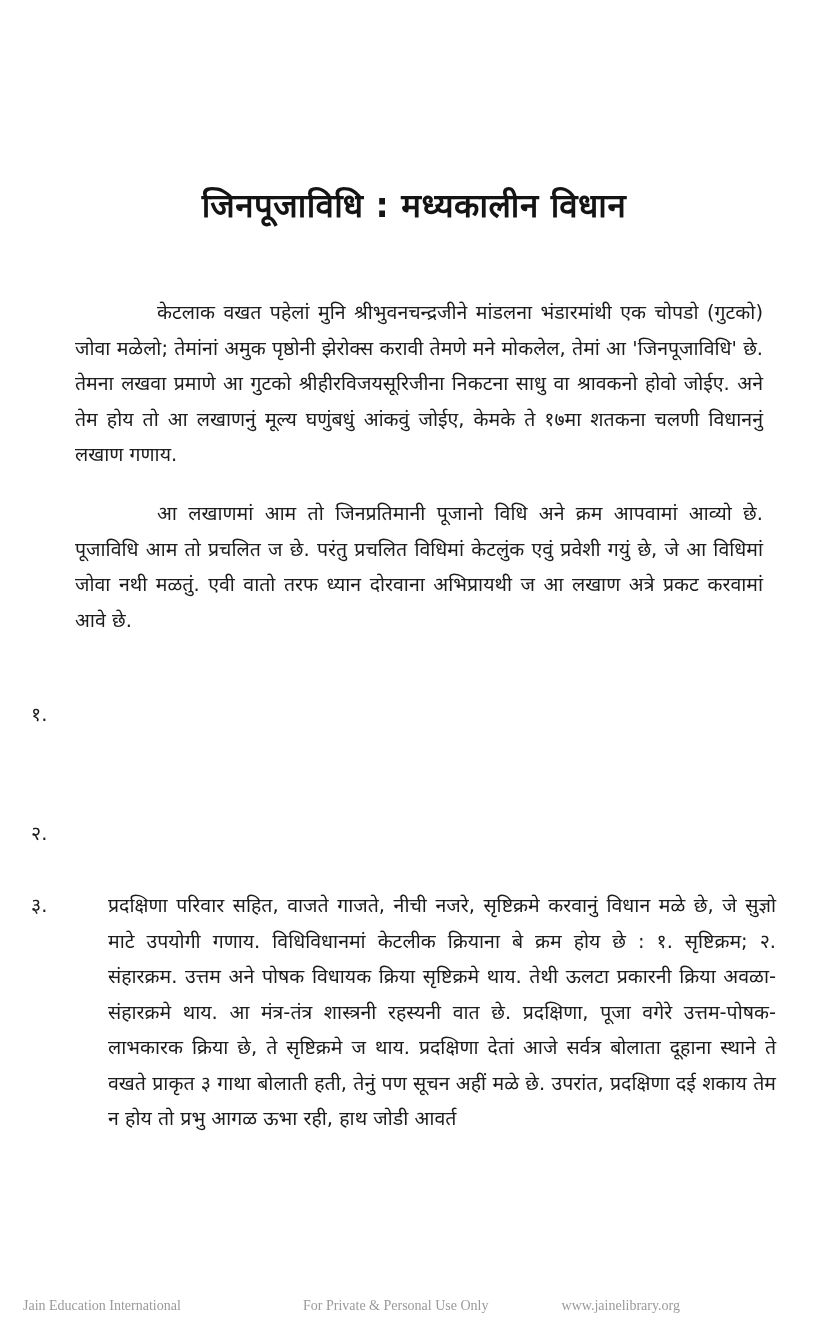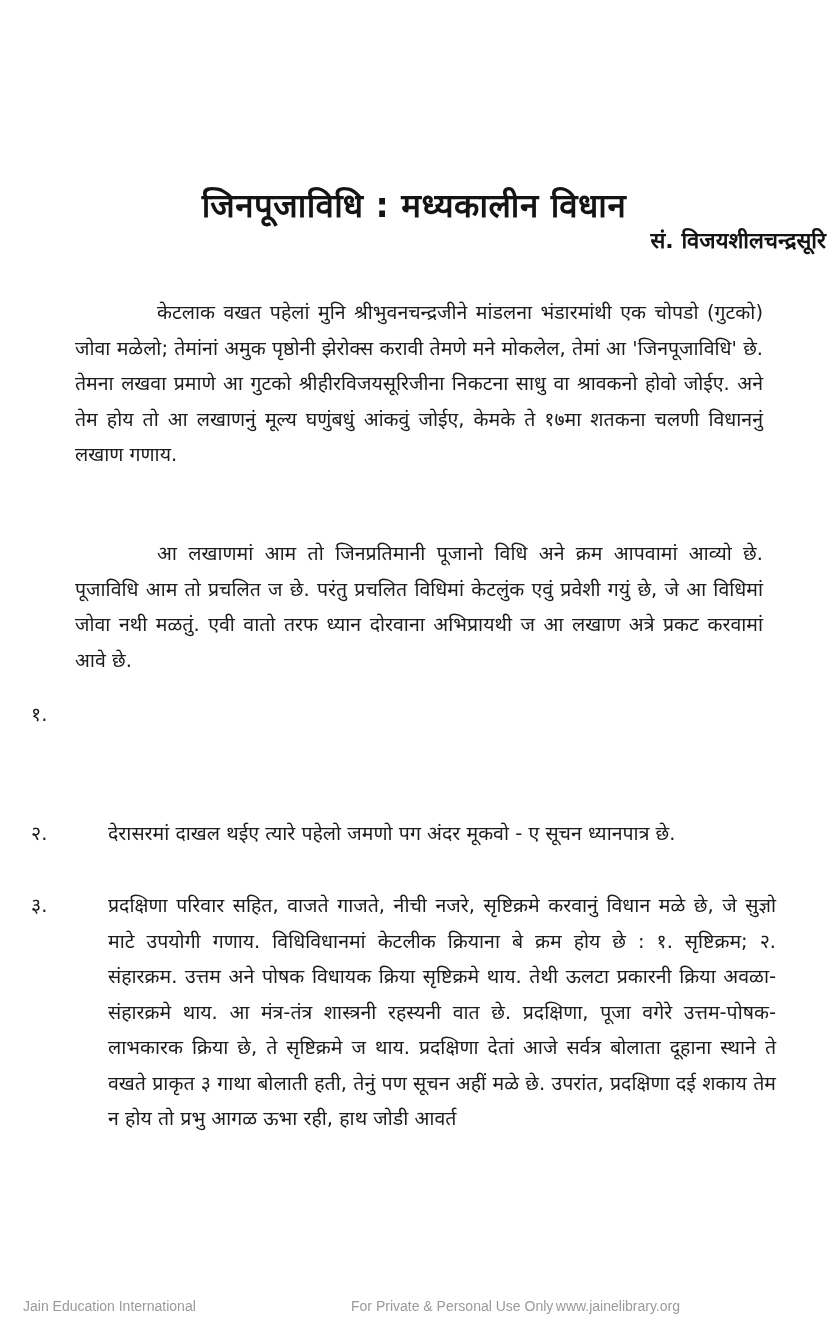--- a/index.html
+++ b/index.html
@@ -49,21 +49,21 @@
       line-height: 35.5px;
       text-align: justify;
       color: #1c1c1c;
     }
     .para {
       margin: 12px;
       text-indent: 82px;
       text-align-last: left;
     }
     .para-1 { top: 283px; }
-    .para-2 { top: 524px; }
+    .para-2 { top: 484px; }
     .list {
       position: absolute;
       left: 28px;
       width: 748px;
       font-size: 19.5px;
       line-height: 35.5px;
       color: #1c1c1c;
     }
     .list-1 { top: 697px; }
     .list-2 { top: 816px; }
@@ -82,59 +82,57 @@
       flex: 1 1 auto;
       text-align: justify;
       text-align-last: left;
     }
     .footer {
       position: absolute;
       top: 1298px;
       left: 0;
       width: 704px;
       height: 20px;
-      font-family: Liberation Sans, sans-serif;
+      font-family: Liberation Serif, serif;
       font-size: 14px;
       color: #9a9a9a;
     }
     .footer span {
       position: absolute;
       top: 0;
     }
     .footer-left { left: 23px; }
-    .footer-center { left: 303px; margin-left: 48px; }
+    .footer-center { left: 303px; }
     .footer-right { right: 24px; }
   </style>
 </head>
 <body>
 
 <div class="page">
 
   <h1 class="title">जिनपूजाविधि : मध्यकालीन विधान</h1>
 
-  <div class="author">सं. विजयशीलचन्द्रसूरि</div>
 
   <div class="body-text para-1">
     <p class="para">केटलाक वखत पहेलां मुनि श्रीभुवनचन्द्रजीने मांडलना भंडारमांथी एक चोपडो (गुटको) जोवा मळेलो; तेमांनां अमुक पृष्ठोनी झेरोक्स करावी तेमणे मने मोकलेल, तेमां आ 'जिनपूजाविधि' छे. तेमना लखवा प्रमाणे आ गुटको श्रीहीरविजयसूरिजीना निकटना साधु वा श्रावकनो होवो जोईए. अने तेम होय तो आ लखाणनुं मूल्य घणुंबधुं आंकवुं जोईए, केमके ते १७मा शतकना चलणी विधाननुं लखाण गणाय.</p>
   </div>
 
   <div class="body-text para-2">
     <p class="para">आ लखाणमां आम तो जिनप्रतिमानी पूजानो विधि अने क्रम आपवामां आव्यो छे. पूजाविधि आम तो प्रचलित ज छे. परंतु प्रचलित विधिमां केटलुंक एवुं प्रवेशी गयुं छे, जे आ विधिमां जोवा नथी मळतुं. एवी वातो तरफ ध्यान दोरवाना अभिप्रायथी ज आ लखाण अत्रे प्रकट करवामां आवे छे.</p>
   </div>
 
   <div class="list list-1">
     <div class="list-item">
       <span class="list-num">१.</span>
     </div>
   </div>
 
   <div class="list list-2">
     <div class="list-item">
       <span class="list-num">२.</span>
-      <span class="list-text">देरासरमां दाखल थईए त्यारे पहेलो जमणो पग अंदर मूकवो - ए सूचन ध्यानपात्र छे.</span>
     </div>
   </div>
 
   <div class="list list-3">
     <div class="list-item">
       <span class="list-num">३.</span>
       <span class="list-text">प्रदक्षिणा परिवार सहित, वाजते गाजते, नीची नजरे, सृष्टिक्रमे करवानुं विधान मळे छे, जे सुज्ञो माटे उपयोगी गणाय. विधिविधानमां केटलीक क्रियाना बे क्रम होय छे : १. सृष्टिक्रम; २. संहारक्रम. उत्तम अने पोषक विधायक क्रिया सृष्टिक्रमे थाय. तेथी ऊलटा प्रकारनी क्रिया अवळा-संहारक्रमे थाय. आ मंत्र-तंत्र शास्त्रनी रहस्यनी वात छे. प्रदक्षिणा, पूजा वगेरे उत्तम-पोषक-लाभकारक क्रिया छे, ते सृष्टिक्रमे ज थाय. प्रदक्षिणा देतां आजे सर्वत्र बोलाता दूहाना स्थाने ते वखते प्राकृत ३ गाथा बोलाती हती, तेनुं पण सूचन अहीं मळे छे. उपरांत, प्रदक्षिणा दई शकाय तेम न होय तो प्रभु आगळ ऊभा रही, हाथ जोडी आवर्त</span>
     </div>
   </div>
 

